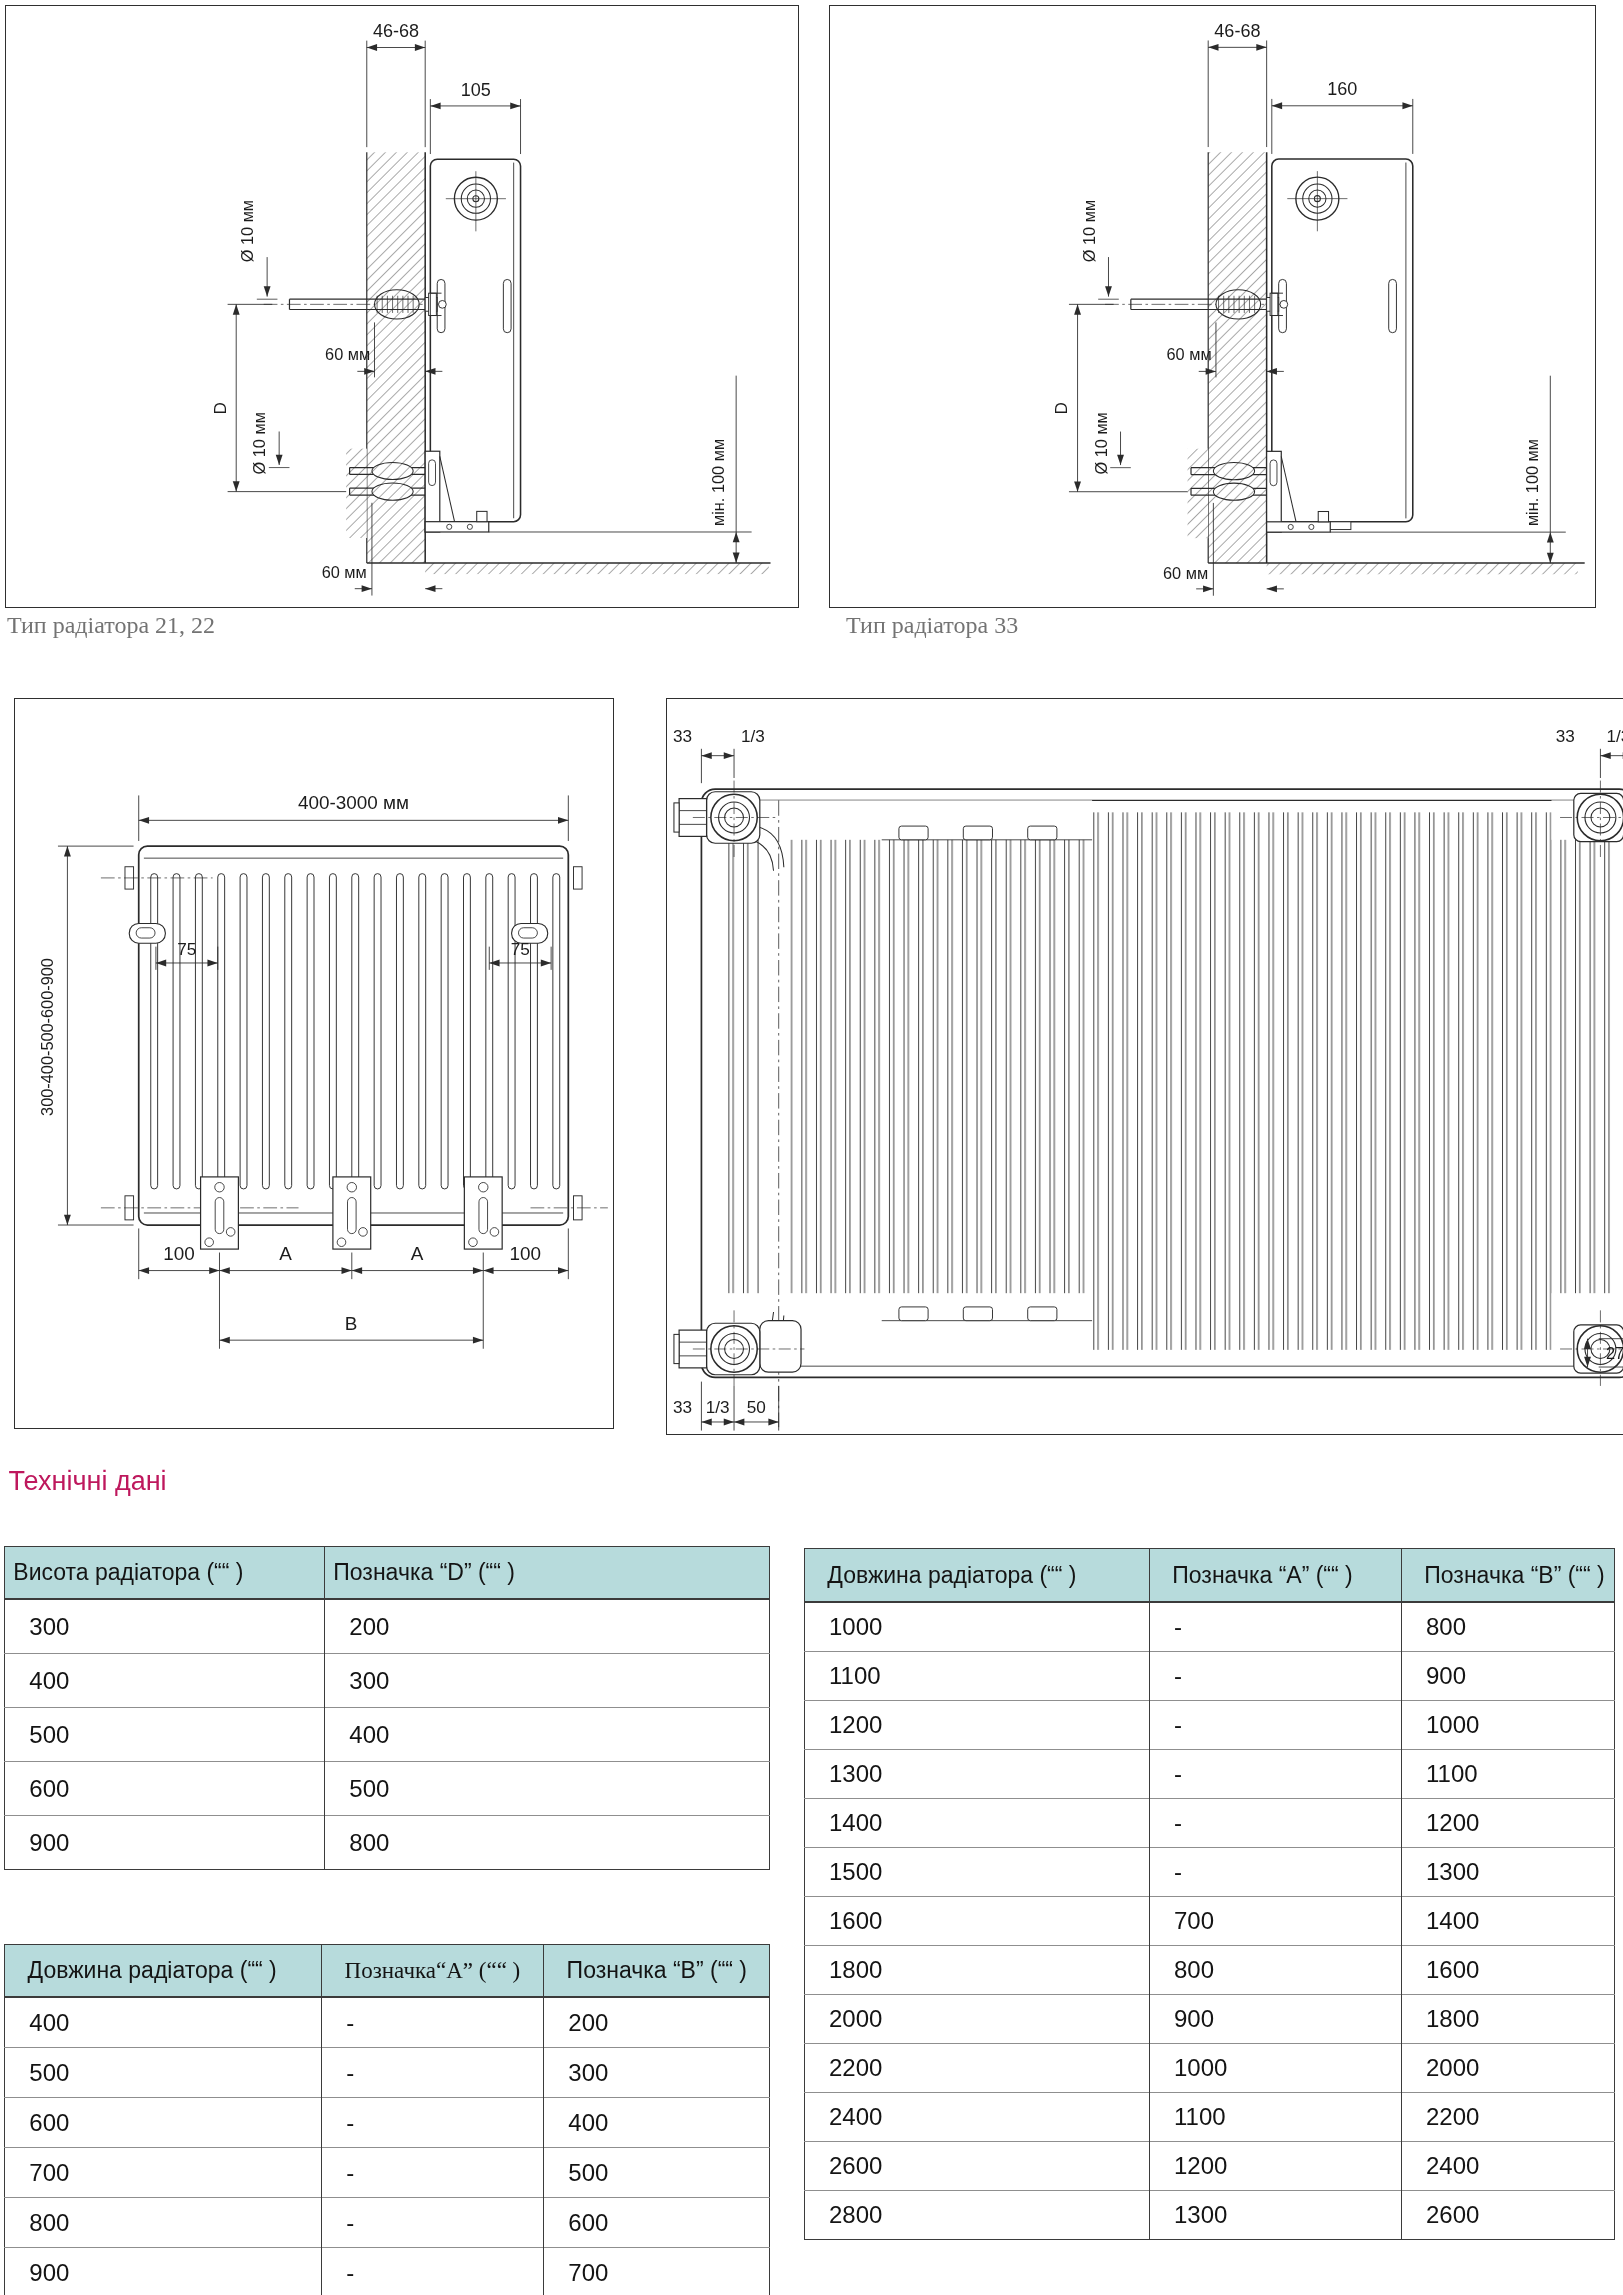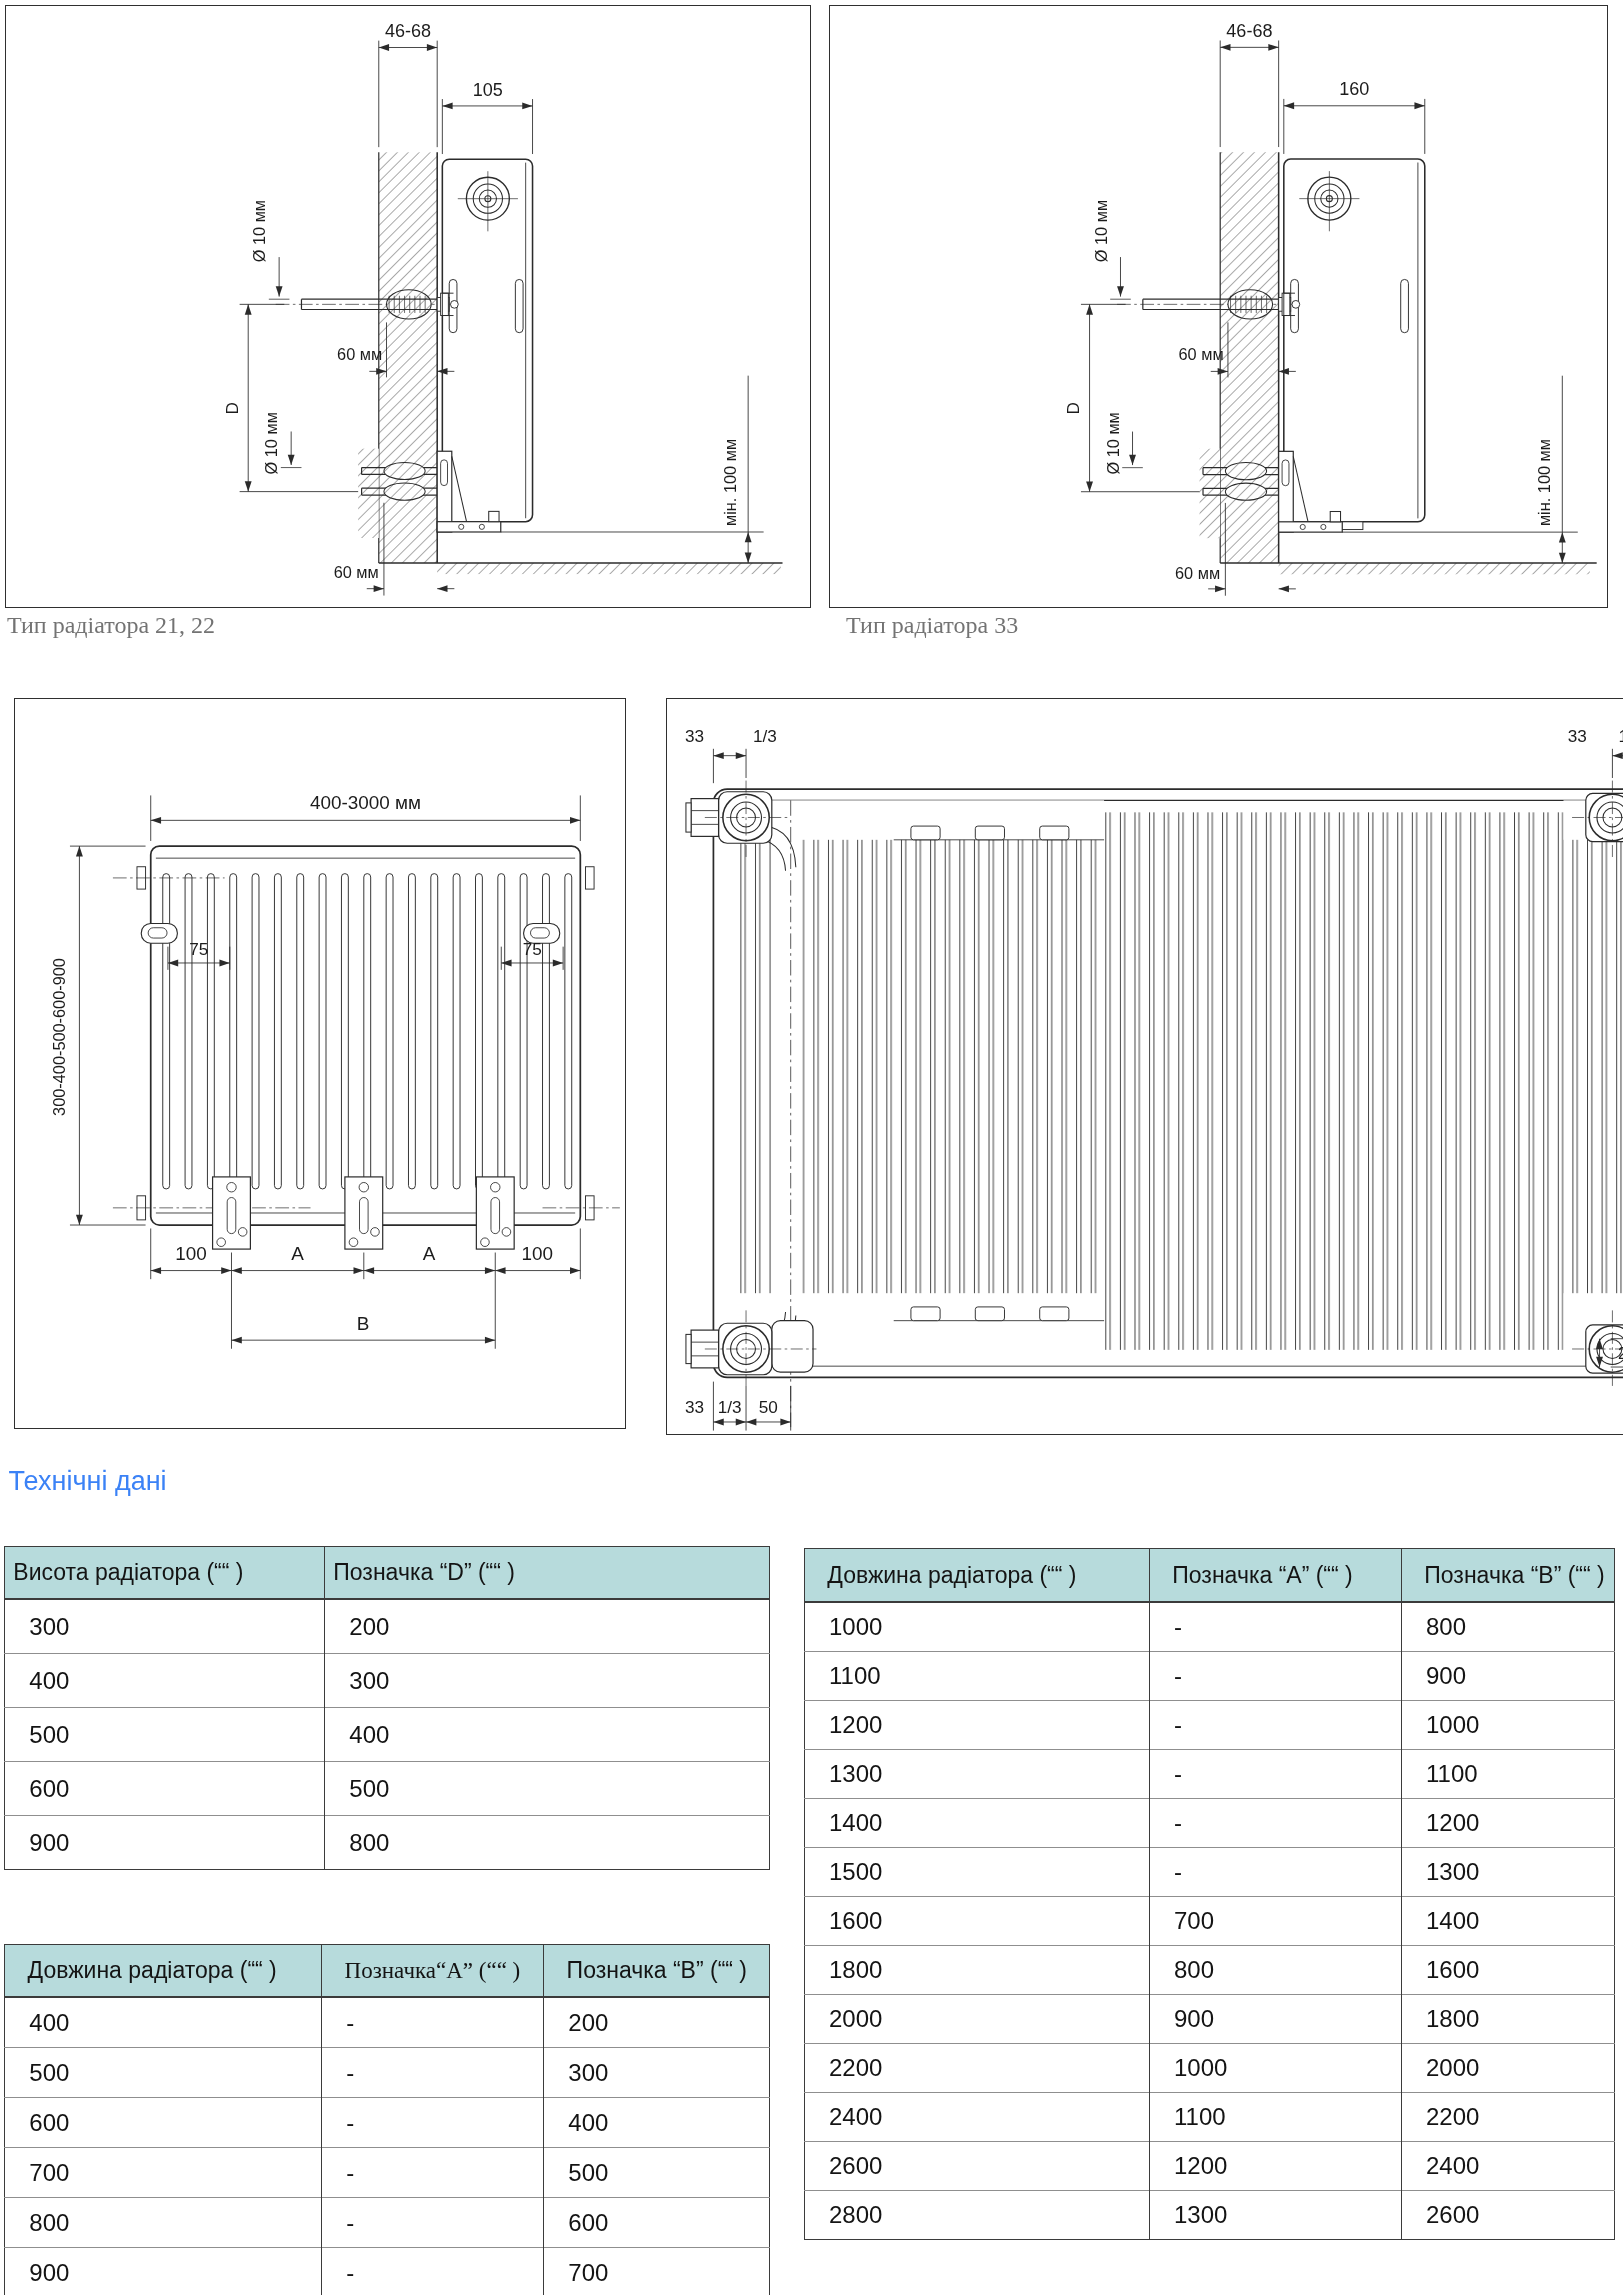--- a/index.html
+++ b/index.html
@@ -1,20 +1,20 @@
 <!DOCTYPE html>
 <html style="font-size:13.7px"><head>
 <meta charset="utf-8">
 <style>
   html,body{margin:0;padding:0;background:#fff;}
   body{width:1624px;height:2295px;position:relative;overflow:hidden;
        font-family:"Liberation Sans",sans-serif;color:#141414;}
-  .figbox{position:absolute;border:1.7px solid #2f2f2f;background:#fff;padding-left:12px;}
+  .figbox{position:absolute;border:1.7px solid #2f2f2f;background:#fff;}
   .figcaption{position:absolute;font-family:"Liberation Serif",serif;font-size:24px;color:#737373;white-space:nowrap;}
-  .section-title{position:absolute;font-family:"Liberation Sans",sans-serif;font-size:27px;font-weight:500;color:#3b82f6;}
+  .section-title{position:absolute;font-family:"Liberation Sans",sans-serif;font-size:27px;font-weight:500;color:#be185d;}
   svg{display:block;}
   svg text{font-family:"Liberation Sans",sans-serif;fill:#1c1c1c;}
   
   table.dt{position:absolute;border-collapse:collapse;table-layout:fixed;background:#fff;
            border:1.7px solid #3b3b3b;}
   table.dt th{background:#b7dbdc;text-align:left;font-weight:400;font-size:23px;
               padding:0 5.2px 0 22.3px;border-bottom:2.6px solid #3b3b3b;border-left:1.4px solid #3b3b3b;}
   table.dt td{font-size:24px;padding:0 5.2px 0 24px;border-top:1.1px solid #8f8f8f;
               border-left:1.4px solid #3b3b3b;}
   table.dt th:first-child,table.dt td:first-child{border-left:none;}

